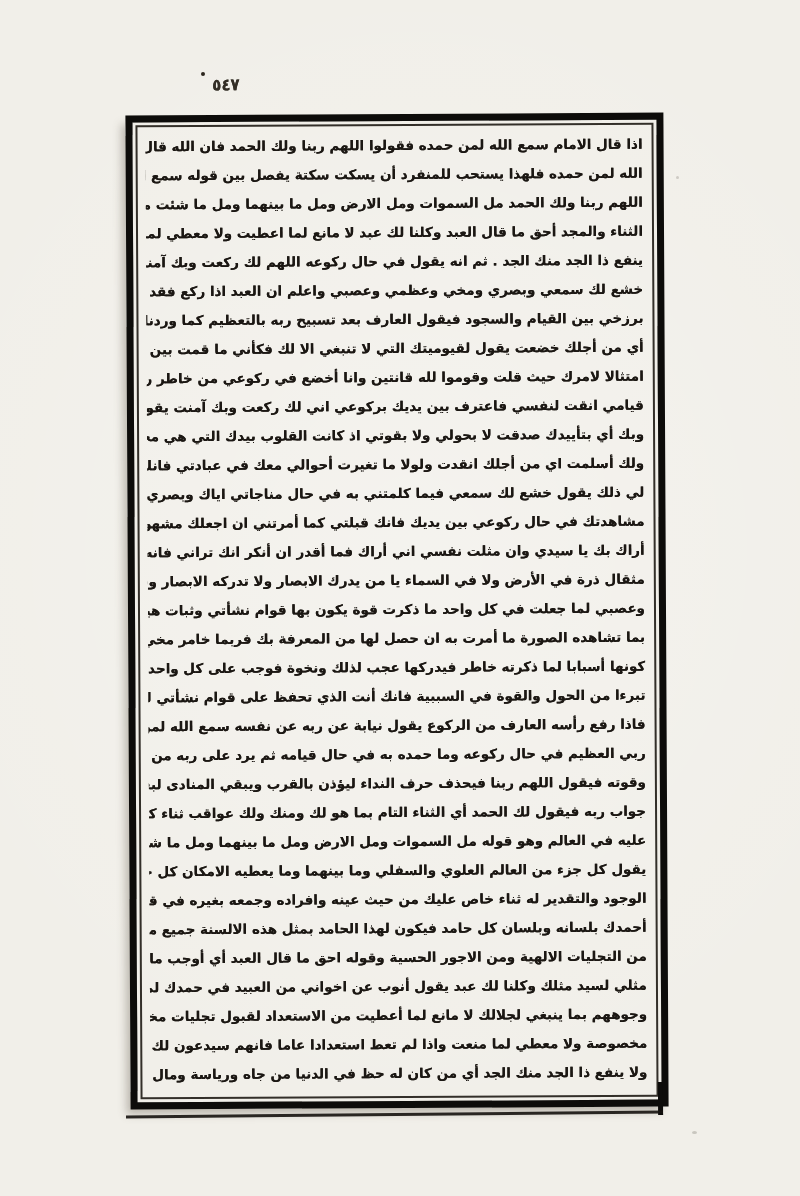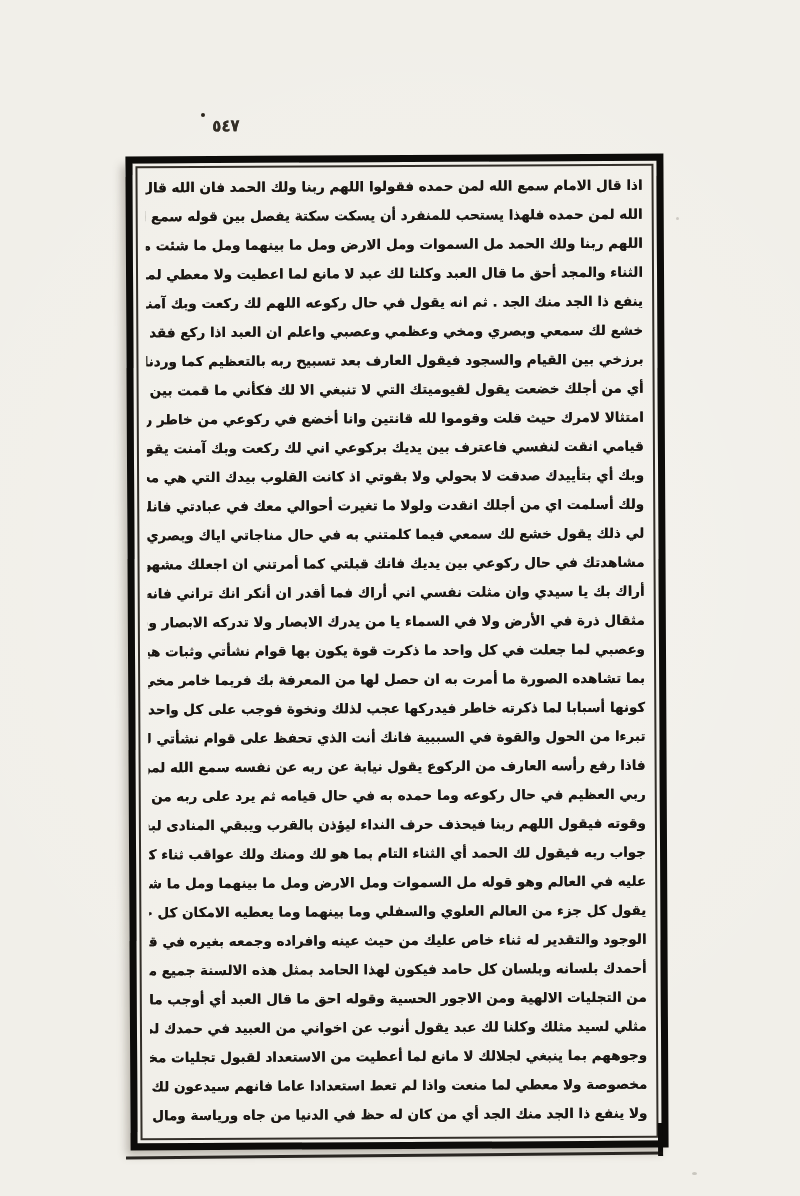--- a/index.html
+++ b/index.html
@@ -12,21 +12,20 @@
   body{
     width:800px;height:1196px;position:relative;overflow:hidden;
     font-family:"DejaVu Sans", sans-serif;
     background:var(--paper);
   }
   .scan{
     position:absolute;inset:0;
     background:
       radial-gradient(ellipse 120% 90% at 52% 46%, rgba(255,255,255,0.25) 0%, rgba(255,255,255,0) 55%),
       radial-gradient(ellipse 140% 120% at 50% 50%, var(--paper) 60%, #e7e4dc 100%);
-    margin-top: 41px;
   }
   
   .pagenum{
     position:absolute;left:201px;top:76px;width:50px;height:22px;
     text-align:center;font-size:15px;font-weight:bold;color:var(--pn-ink);
     letter-spacing:3px;transform:scaleY(1.12) rotate(-0.6deg);
     text-shadow:0 0 0.6px rgba(40,34,26,0.9);
     direction:rtl;
   }
   .speck{position:absolute;background:#46403576;border-radius:50%;}

